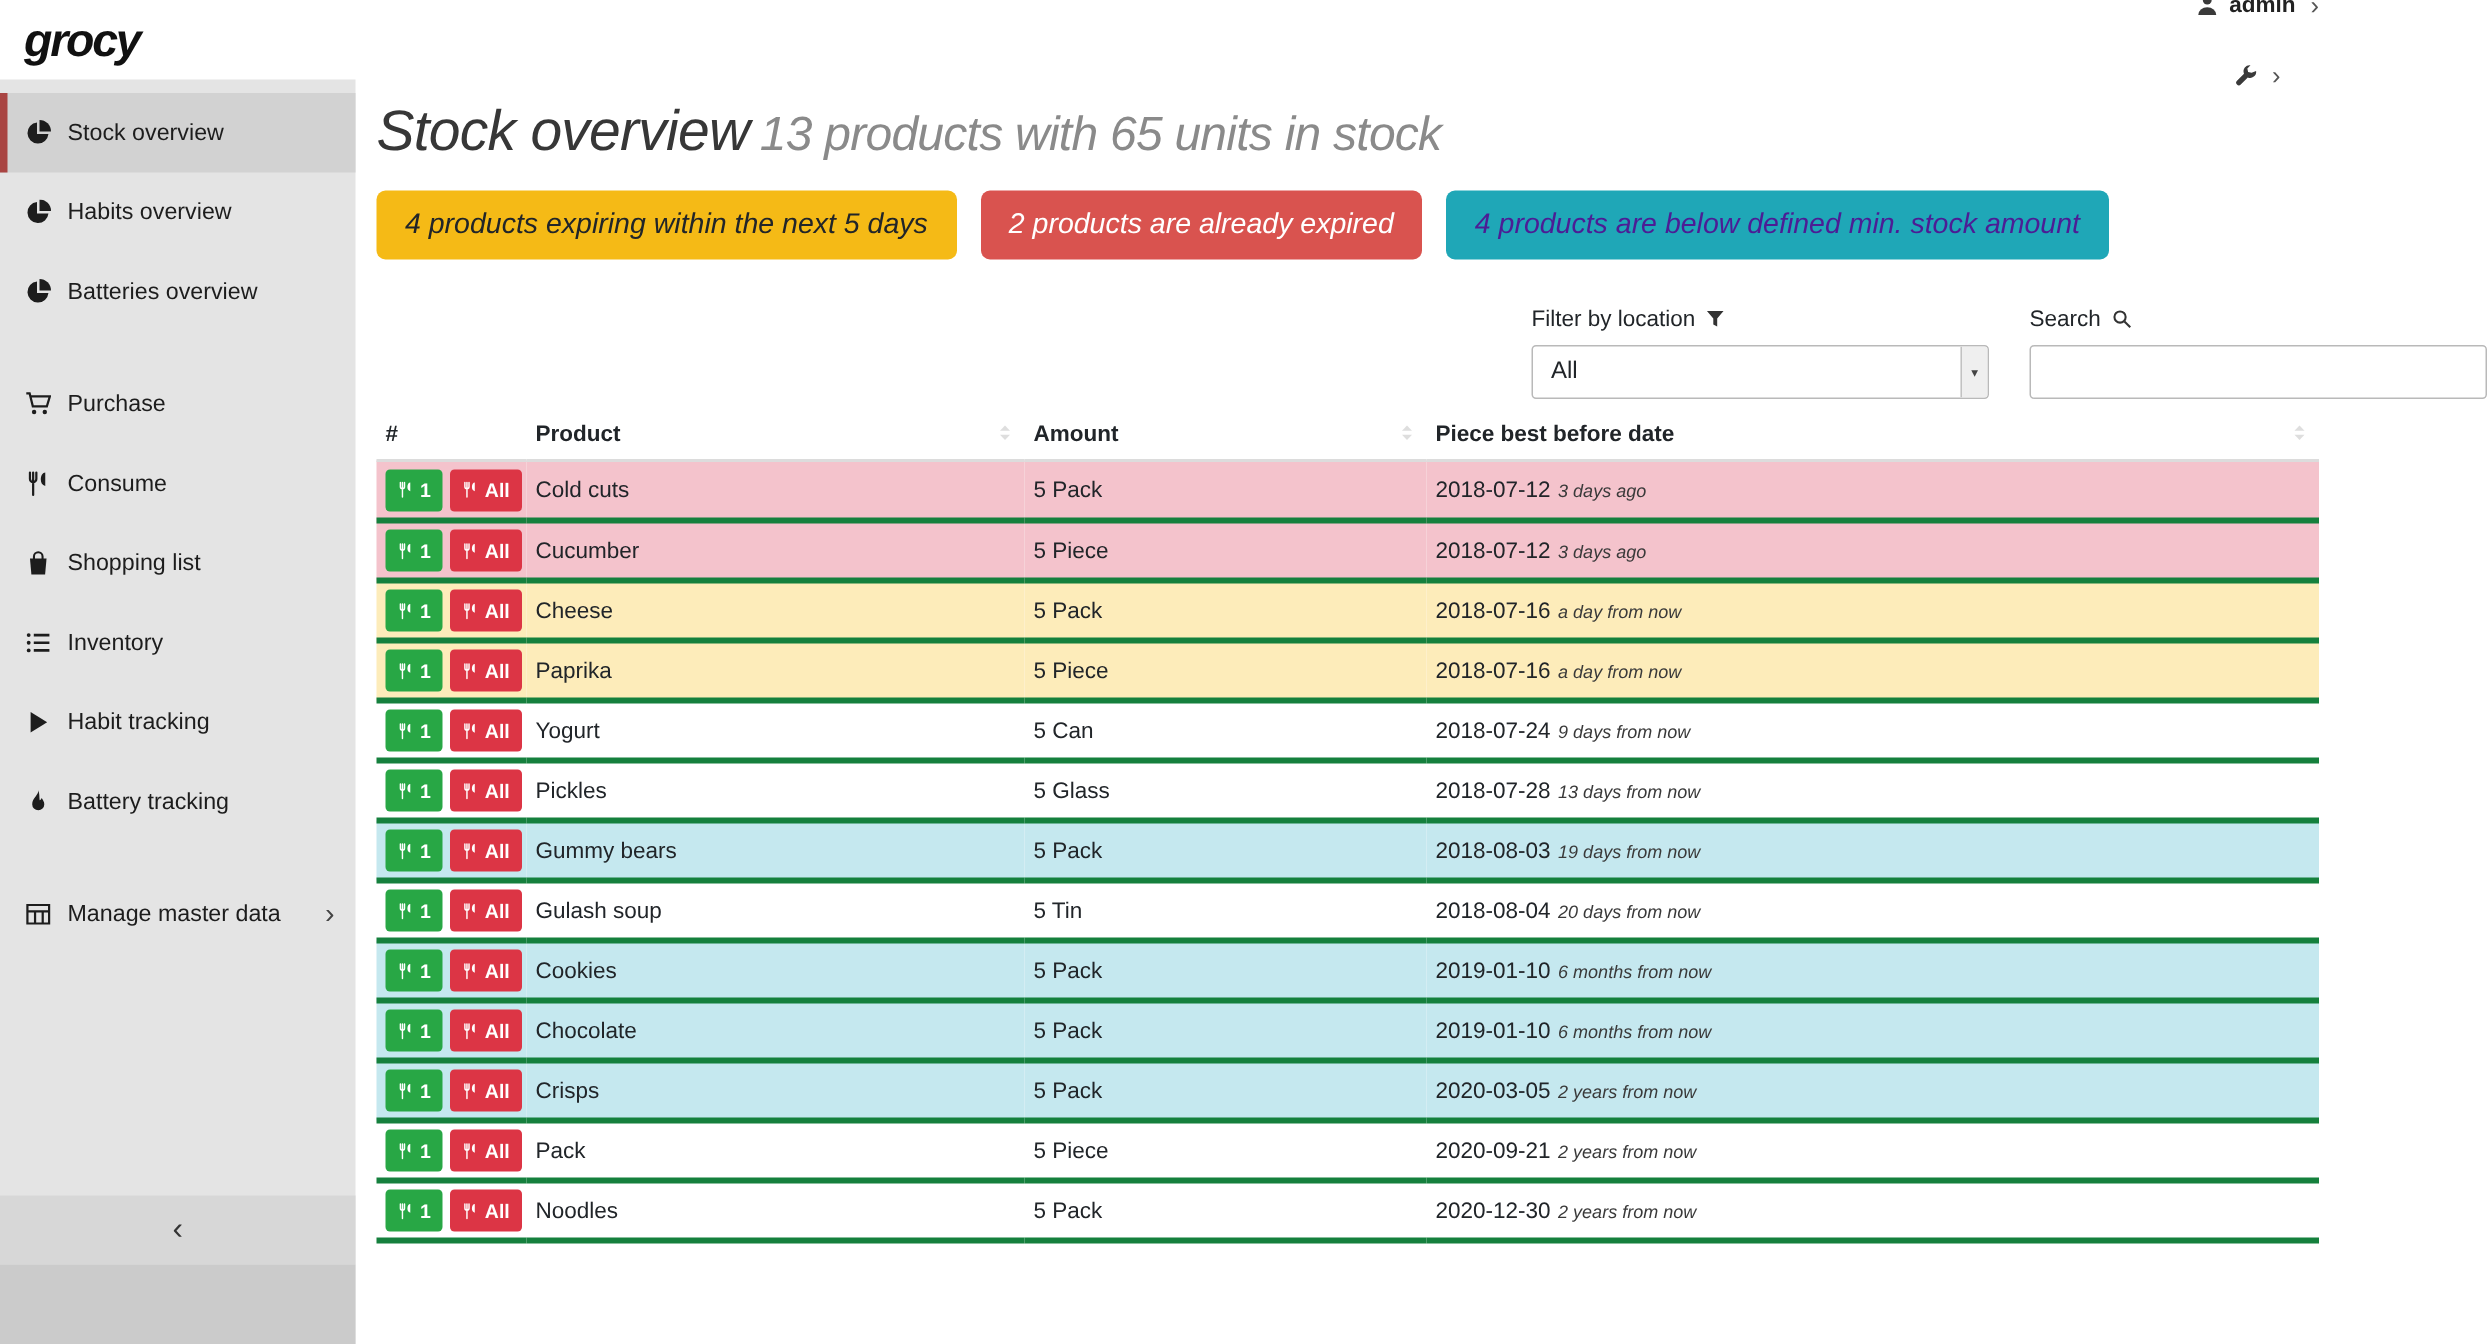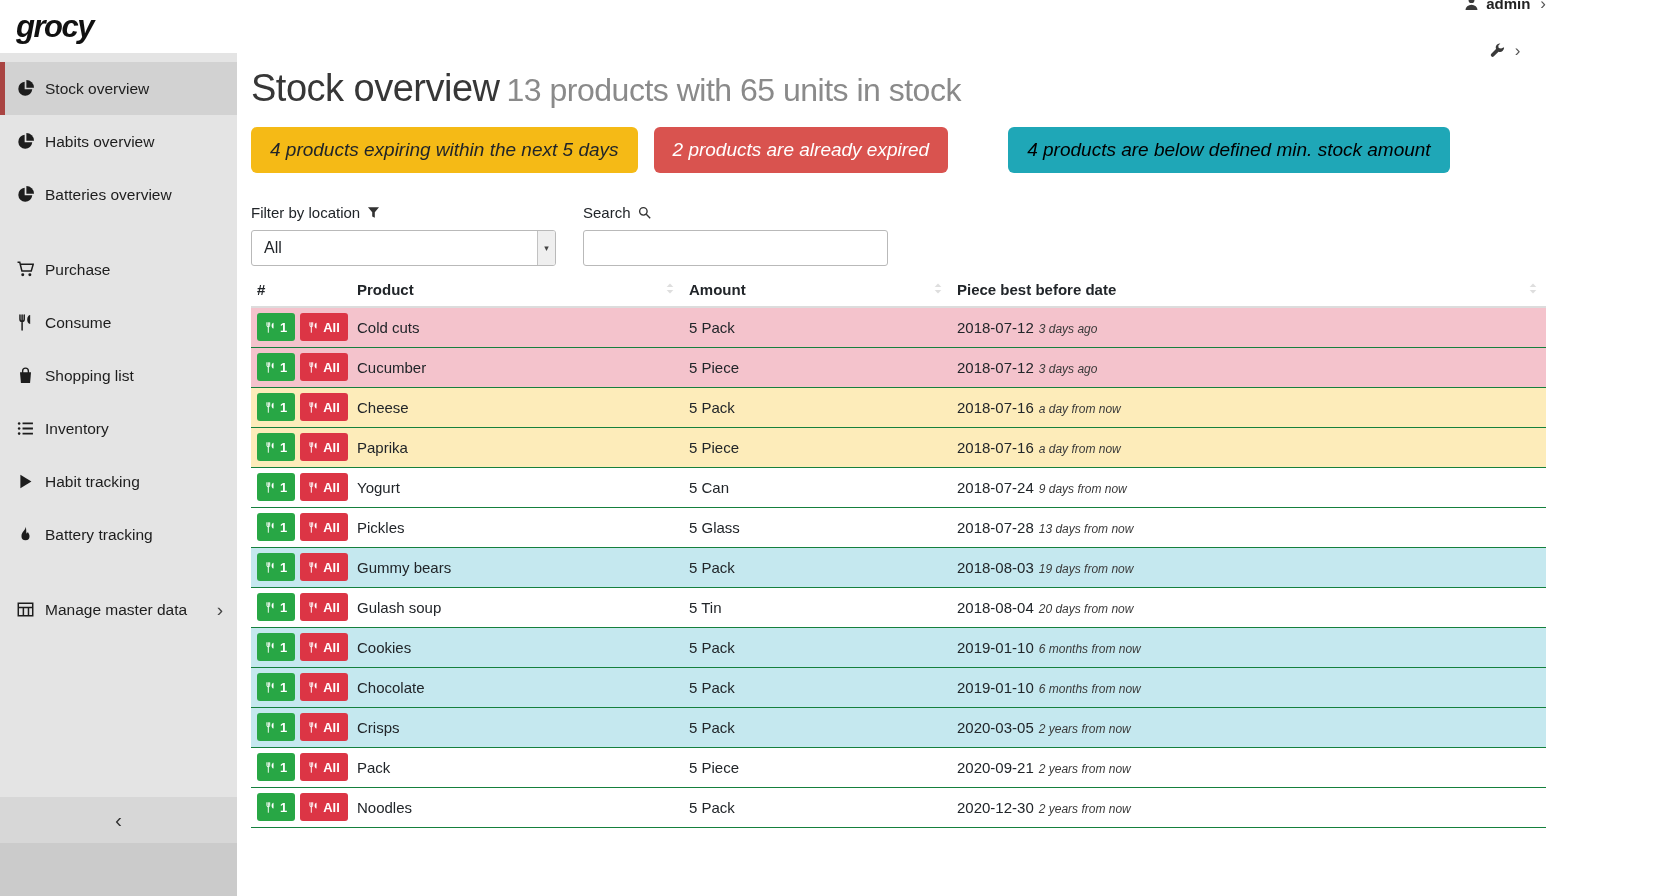--- a/index.html
+++ b/index.html
@@ -72,38 +72,38 @@
     align-items: center;
     justify-content: center;
     font-size: 21px;
     color: #333;
     cursor: pointer;
   }
   .sidebar-footer { height: 53px; background: #cbcbcb; }
 
   
   main { flex: 1; padding: 14px 0 0 14px; overflow: hidden; }
-  h1 { font-size: 38px; font-weight: 500; color: #373737; letter-spacing: -0.5px; }
+  h1 { font-size: 38px; font-weight: 500; color: #373737; letter-spacing: -0.5px; font-style: italic; }
   .subtitle { font-size: 32px; font-weight: 400; color: #8a8a8a; margin-left: 7px; }
 
   .badges { display: flex; gap: 16px; margin-top: 17px; font-style: italic; }
   .badge {
     height: 46px;
     display: flex;
     align-items: center;
     padding: 0 19px;
     border-radius: 6px;
     font-size: 19px;
     font-weight: 500;
     cursor: pointer;
     white-space: nowrap;
   }
 
   
-  .filters { display: flex; gap: 27px; margin-top: 30px; }
+  .filters { display: flex; gap: 27px; margin-top: 30px; justify-content: flex-end; }
   .filter-label {
     font-size: 15px;
     color: #212529;
     display: flex;
     align-items: center;
     gap: 7px;
     height: 18px;
   }
   .label-icon { width: 13px; height: 13px; color: #333; display: inline-block; }
   .label-icon svg { width: 13px; height: 13px; display: block; }
@@ -160,21 +160,21 @@
     color: #212529;
     padding: 2px 6px 8px 6px;
     border-bottom: 2px solid #dcdcdc;
     cursor: pointer;
   }
   .sort-icon { float: right; width: 14px; height: 15px; color: #bdbdbd; }
   .sort-icon svg { width: 14px; height: 15px; display: block; }
   .stock-table tbody td {
     height: 40px;
     padding: 0 6px;
-    border-bottom: 1px solid #15803d;
+    border-bottom: 4px solid #15803d;
     vertical-align: middle;
   }
   .status-expired  { background: var(--row-expired,  #f4c3cc); }
   .status-expiring { background: var(--row-expiring, #fdecba); }
   .status-belowmin { background: var(--row-belowmin, #c5e8ef); }
   .status-ok       { background: #ffffff; }
 
   .td-actions { white-space: nowrap; }
   .btn {
     display: inline-flex;
@@ -333,21 +333,21 @@
   </aside>
 
   <main>
     <h1>
       <span>Stock overview</span><span class="subtitle">13 products with 65 units in stock</span>
     </h1>
 
     <div class="badges" id="badges">
         <div class="badge" style="background: rgb(245, 186, 22); color: rgb(33, 37, 41);">4 products expiring within the next 5 days</div>
         <div class="badge" style="background: rgb(217, 83, 79); color: rgb(255, 255, 255);">2 products are already expired</div>
-        <div class="badge" style="background: rgb(31, 167, 183); color: #000000; margin-left: 44px;">4 products are below defined min. stock amount</div>
+        <div class="badge" style="background: rgb(31, 167, 183); color: #4c1d95;">4 products are below defined min. stock amount</div>
       </div>
 
     <div class="filters">
       <div class="filter-group">
         <div class="filter-label">
           <span>Filter by location</span>
           <span class="label-icon">
               <svg viewBox="0 0 16 16">
                 <path fill="currentColor" d="M1.2 1.6h13.6L9.6 7.8v6.6l-3.2-1.6V7.8z"></path>
               </svg>

